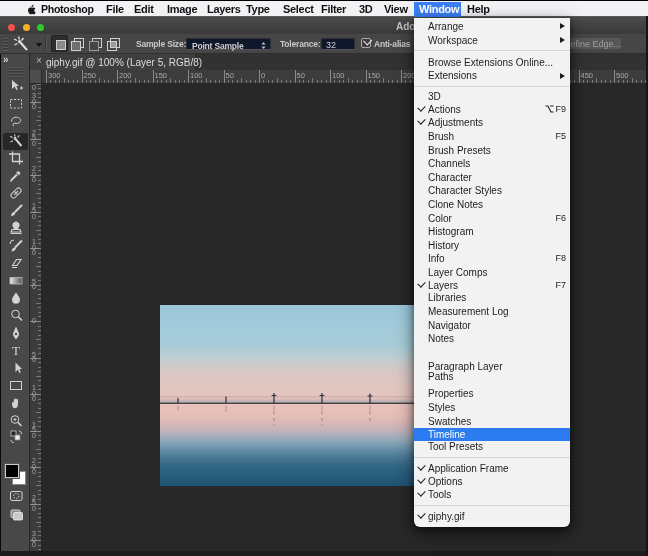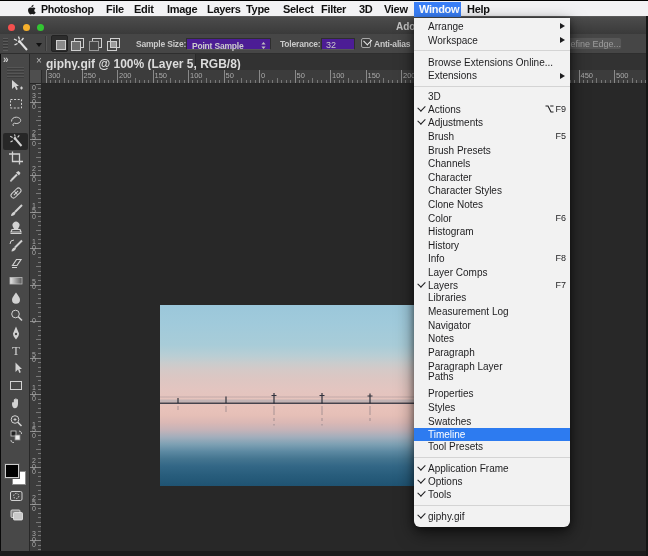--- a/index.html
+++ b/index.html
@@ -10,26 +10,26 @@
 #macbar{left:0;top:0;width:648px;height:16px;background:#f2f2f4;border-top:1px solid #000;box-sizing:border-box;}
 #macbar span{position:absolute;top:1px;height:15px;line-height:15px;font-size:11px;color:#111;font-weight:bold;letter-spacing:-0.3px;}
 #winhl{position:absolute;left:414px;top:1px;width:47px;height:15px;background:#3a7ff7;}
 #winhl span{position:absolute;left:5px;top:0;color:#fff;font-size:11px;line-height:15px;font-weight:bold;letter-spacing:-0.3px;}
 
 #titlebar{left:0;top:16px;width:648px;height:18px;background:linear-gradient(#4c4c4c,#3a3a3a);border-top:1px solid #5a5a5a;box-sizing:border-box;}
 .tl{position:absolute;top:6.5px;width:7px;height:7px;border-radius:50%;}
 
 #optbar{left:0;top:34px;width:648px;height:20px;background:#464646;border-bottom:1px solid #2e2e2e;box-sizing:border-box;}
 .optlabel{position:absolute;font-size:8.5px;color:#c9c9c9;font-weight:bold;letter-spacing:-0.2px;}
-.optbox{position:absolute;background:#4c1d95;border:1px solid #2e2e2e;border-bottom-color:#565656;box-sizing:border-box;}
+.optbox{position:absolute;background:#0f172a;border:1px solid #2e2e2e;border-bottom-color:#565656;box-sizing:border-box;}
 
 #tabbar{left:0;top:54px;width:648px;height:16px;background:#323232;}
 #doctab{position:absolute;left:30px;top:0;width:165px;height:16px;background:#3f3f3f;border-right:1px solid #2a2a2a;}
 #doctab .x{position:absolute;left:6px;top:1px;color:#b9b9b9;font-size:10px;}
-#doctab .t{position:absolute;left:16px;top:2.5px;color:#dcdcdc;font-size:12px;font-weight:bold;white-space:nowrap;}
+#doctab .t{position:absolute;left:16px;top:2.5px;color:#dcdcdc;font-size:10px;font-weight:normal;white-space:nowrap;}
 
 #hruler{left:42px;top:70px;width:606px;height:14px;background:#3c3c3c;border-bottom:1px solid #262626;box-sizing:border-box;}
 #cornerbox{left:30px;top:70px;width:12px;height:14px;background:#4e4e4e;border-right:1px solid #2a2a2a;border-bottom:1px solid #262626;box-sizing:border-box;}
 #vruler{left:30px;top:84px;width:12px;height:467px;background:#3c3c3c;border-right:1px solid #262626;box-sizing:border-box;}
 .rnum{position:absolute;font-size:7.5px;color:#aaa;}
 .vnum{position:absolute;font-size:7px;color:#aaa;width:8px;text-align:center;line-height:5.5px;left:0;}
 .htickmaj{position:absolute;bottom:0;width:1px;height:13px;background:#8a8a8a;}
 .vtickmaj{position:absolute;right:0;height:1px;width:11px;background:#8a8a8a;}
 #vruler{overflow:hidden;}
 #hruler{overflow:hidden;}
@@ -636,23 +636,20 @@
     </div>
     <div class="mi" style="top:286.8px">
       <span class="lbl">Measurement Log</span>
     </div>
     <div class="mi" style="top:300.5px">
       <span class="lbl">Navigator</span>
     </div>
     <div class="mi" style="top:314.3px">
       <span class="lbl">Notes</span>
     </div>
-    <div class="mi" style="top:328px">
-      <span class="lbl">Paragraph</span>
-    </div>
     <div class="mi" style="top:341.8px">
       <span class="lbl">Paragraph Layer</span>
     </div>
     <div class="mi" style="top:352px">
       <span class="lbl">Paths</span>
     </div>
     <div class="mi" style="top:369.3px">
       <span class="lbl">Properties</span>
     </div>
     <div class="mi" style="top:383.1px">

